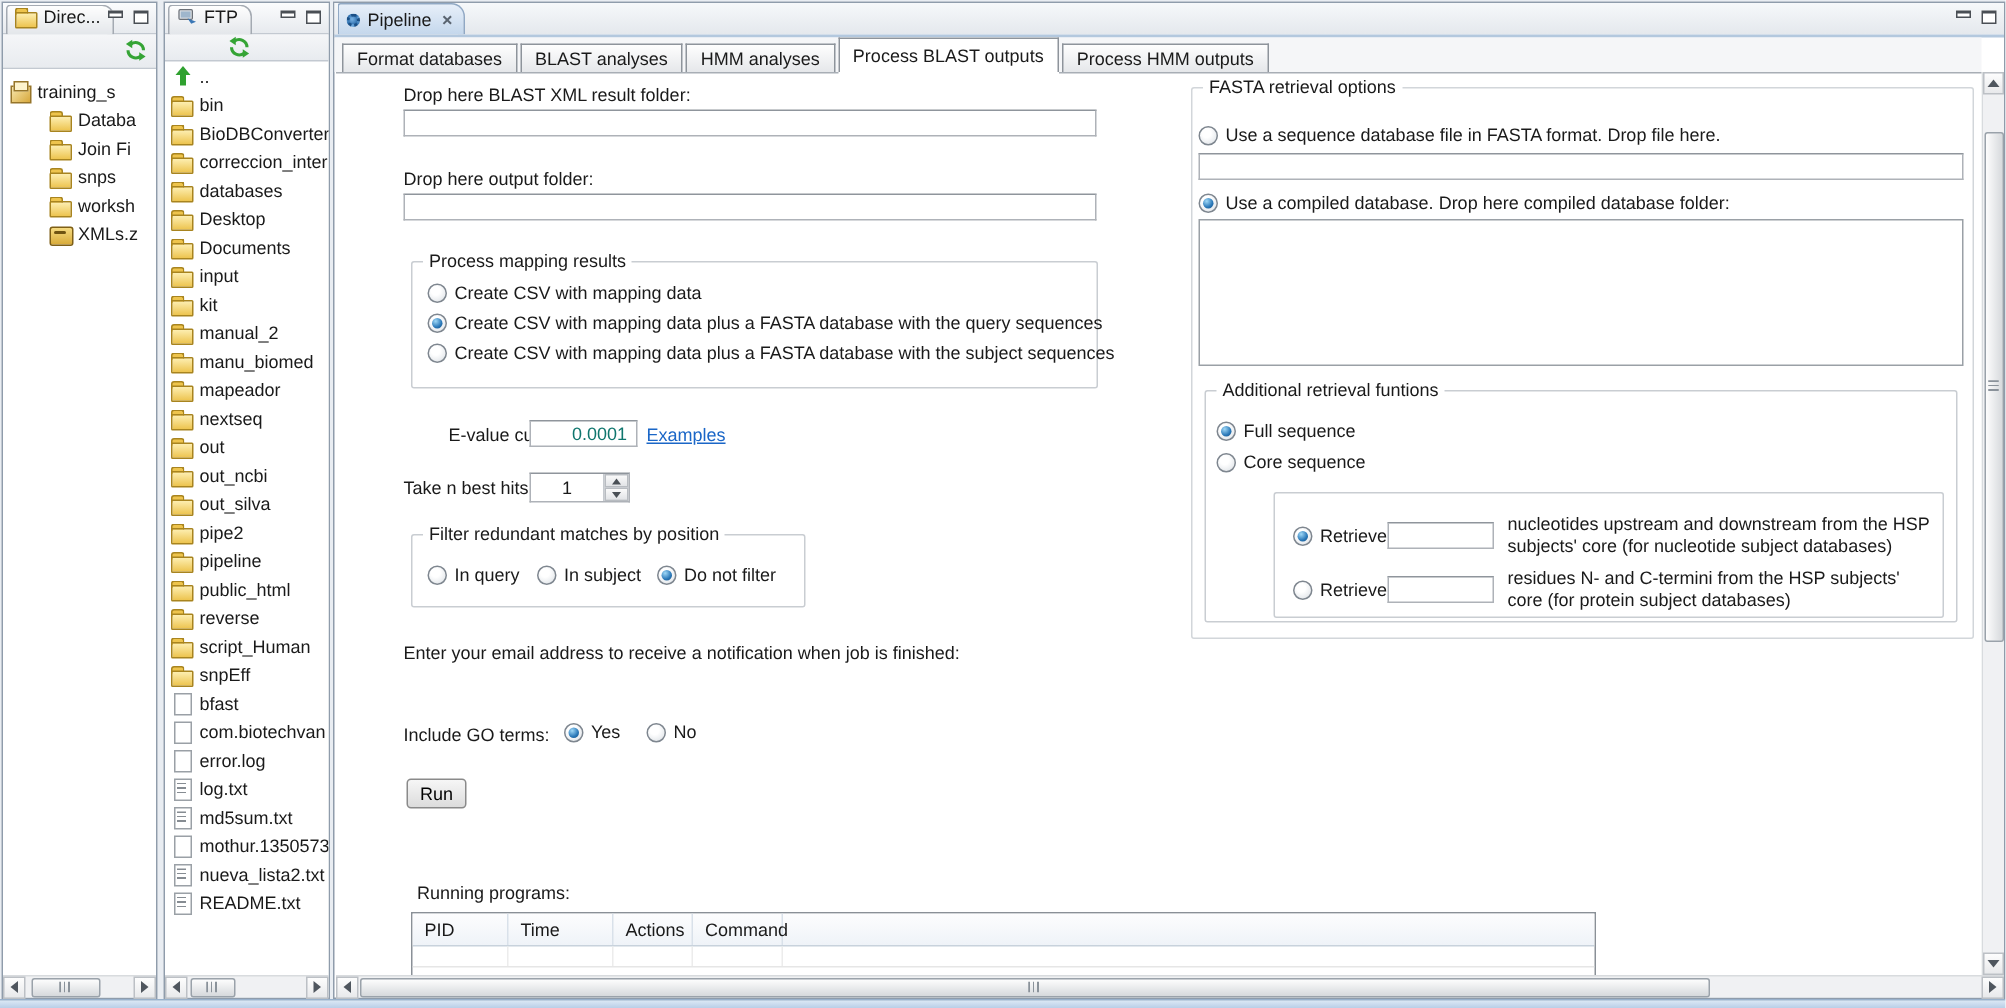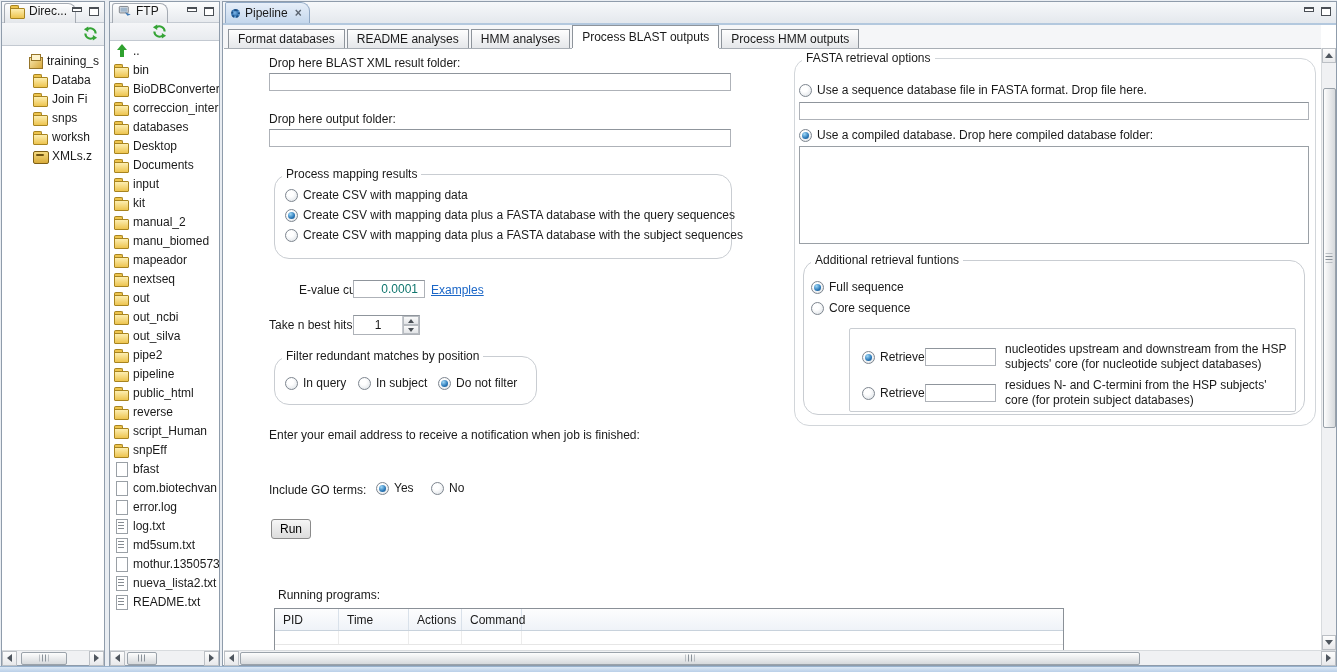--- a/index.html
+++ b/index.html
@@ -90,21 +90,21 @@
   .itab.active { height:23px; background:#fff; position:relative; z-index:4; box-shadow:0 2px 0 #fff; }
   .editor-content { position:absolute; left:1px; right:15px; top:46px; bottom:15px; background:#fff;
     border-top:1px solid #a8aeb5; overflow:hidden; z-index:2; }
   .editor-vscroll { right:0; top:46px; bottom:15px; }
 
   
   .abs { position:absolute; }
   .flabel { white-space:nowrap; }
   .tfield { border:1px solid #aeb2b8; border-top-color:#8f959c; background:#fff; font-family:"Liberation Sans",sans-serif;
     font-size:12px; padding:0 6px; height:18px; outline:none; color:#0f766e; }
-  .group { position:absolute; border:1px solid #c9cdd2; border-radius:15px; }
+  .group { position:absolute; border:1px solid #c9cdd2; border-radius:2px; }
   .gtitle { position:absolute; top:-8px; left:7px; background:#fff; padding:0 4px; white-space:nowrap; }
   .opt { position:absolute; display:flex; align-items:center; gap:5px; white-space:nowrap; }
   .radio { display:inline-block; width:13px; height:13px; border-radius:50%; border:1px solid #7e868f; flex:none;
     background:radial-gradient(circle at 40% 35%, #ffffff 30%, #e9ecef 70%, #ced3d8); position:relative; }
   .radio[data-checked="true"]::after { content:""; position:absolute; left:2px; top:2px; width:7px; height:7px;
     border-radius:50%; background:radial-gradient(circle at 35% 30%, #9fd8f7, #2a78b8 60%, #174f80); }
   .link { color:#1a66c7; text-decoration:underline; white-space:nowrap; }
   .spinner { position:absolute; display:flex; border:1px solid #aeb2b8; border-top-color:#8f959c; background:#fff; }
   .spinval { flex:1; text-align:center; font-size:12px; padding-top:2px; }
   .spinbtns { width:17px; display:flex; flex-direction:column; border-left:1px solid #c6cacf; }
@@ -147,21 +147,21 @@
   <div class="view-toolbar">
     <svg class="refresh" style="position:absolute; right:6px; top:3px;" viewBox="0 0 16 16">
       <path d="M13.5 8 A5.5 5.5 0 0 0 4.5 3.8" fill="none" stroke="#35a435" stroke-width="2.2"></path>
       <polygon points="5.5,0.5 5.5,6.5 1.0,3.5" fill="#35a435"></polygon>
       <path d="M2.5 8 A5.5 5.5 0 0 0 11.5 12.2" fill="none" stroke="#35a435" stroke-width="2.2"></path>
       <polygon points="10.5,9.5 10.5,15.5 15,12.5" fill="#35a435"></polygon>
     </svg>
   </div>
   <div class="view-content" style="top:43px; bottom:15px; border-top:1px solid #c3c9d1;">
     <ul class="tree" style="list-style:none; padding-top:5px;">
-      <li style="padding-left:26px;" data-icon="package">
+      <li style="padding-left:4px;" data-icon="package">
         <span class="fi"></span>
         <span>training_s</span>
       </li>
     </ul>
     <ul class="tree" style="list-style:none;">
 
     <li style="padding-left:31px;" data-icon="folder">
         <span class="fi"></span>
         <span>Databa</span>
       </li>
@@ -367,21 +367,21 @@
       <span class="i-max"></span>
     </div>
   </div>
   <div class="editor-topline"></div>
 
   <div class="inner-tabbar">
     <div class="itab">
         <span>Format databases</span>
       </div>
     <div class="itab">
-        <span>README analyses</span>
+        <span>BLAST analyses</span>
       </div>
     <div class="itab">
         <span>HMM analyses</span>
       </div>
     <div class="itab active">
         <span>Process BLAST outputs</span>
       </div>
     <div class="itab">
         <span>Process HMM outputs</span>
       </div>

